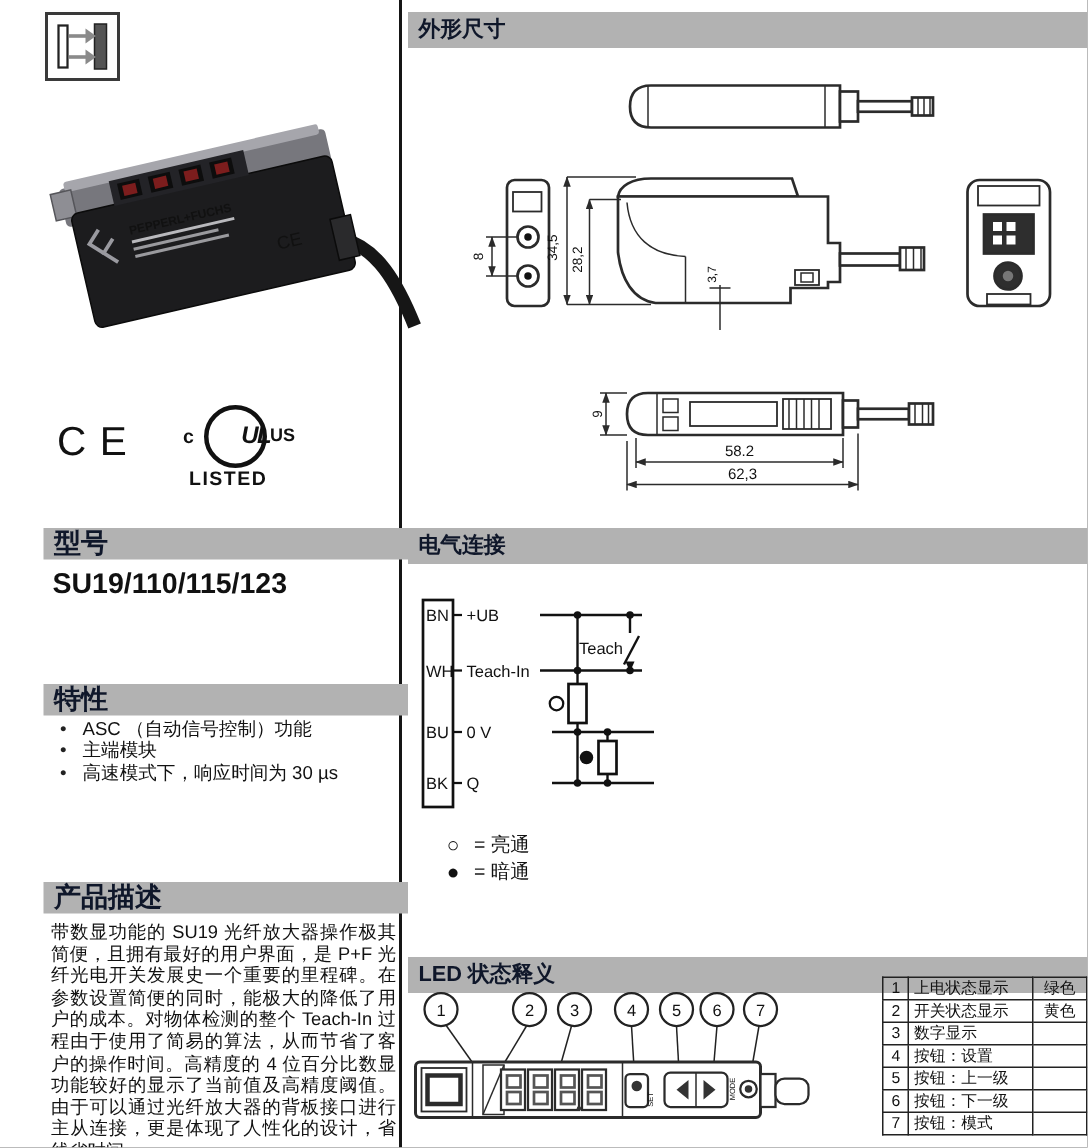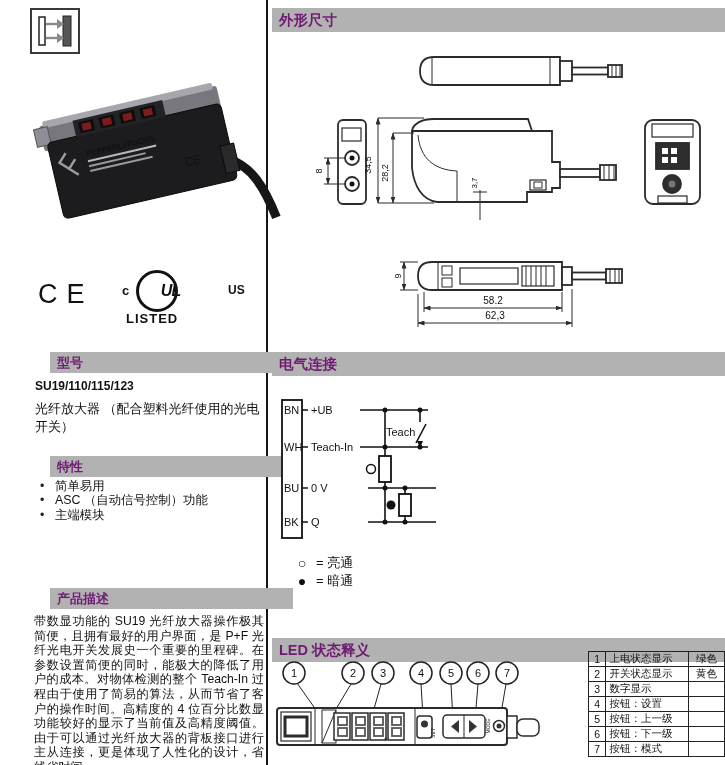--- a/index.html
+++ b/index.html
@@ -1,42 +1,42 @@
 <!DOCTYPE html>
 <html><head>
 <meta charset="utf-8">
 <style>
   html,body{margin:0;padding:0;background:#888;}
   .page{position:relative;width:725px;height:765px;background:#ffffff;overflow:hidden;
         font-family:"Liberation Sans",sans-serif;color:#111;}
   .divider{position:absolute;left:266px;top:0;width:2px;height:765px;background:#151515;}
 
   
-  .hdr{position:absolute;background:#b2b2b2;color:#701a75;font-weight:bold;
+  .hdr{position:absolute;background:#b2b2b2;color:#0f172a;font-weight:bold;
        box-sizing:border-box;padding-left:7px;}
-  .hdr-left{left:50px;width:243px;height:21px;font-size:13px;line-height:21px;}
+  .hdr-left{left:29px;width:243px;height:21px;font-size:18px;line-height:21px;}
   .hdr-right{left:272px;width:453px;height:24px;font-size:14.5px;line-height:24px;}
 
   
   .logo-box{position:absolute;left:30px;top:8px;width:46px;height:42px;border:2px solid #3a3a3a;
             display:flex;align-items:center;justify-content:center;background:#fff;}
 
   .photo{position:absolute;left:26px;top:64px;width:234px;height:190px;}
 
   .ce-mark{position:absolute;left:38px;top:279px;font-size:27px;letter-spacing:9px;color:#111;}
 
   .ul-wrap{position:absolute;left:112px;top:270px;width:110px;height:58px;font-weight:bold;}
   .ul-circle{position:absolute;left:24px;top:0;width:36px;height:36px;border:3px solid #111;
              border-radius:50%;display:flex;align-items:center;justify-content:center;}
   .ul-text{font-size:16px;font-weight:800;letter-spacing:-1px;font-style:italic;margin-left:27px;}
   .ul-c{position:absolute;left:10px;top:13px;font-size:13px;}
-  .ul-us{position:absolute;left:68px;top:13px;font-size:12px;margin-left:48px;}
+  .ul-us{position:absolute;left:68px;top:13px;font-size:12px;}
   .ul-listed{position:absolute;left:14px;top:41px;font-size:13px;letter-spacing:1px;}
 
-  .model-no{position:absolute;left:35px;top:379px;font-size:12px;font-weight:bold;}
+  .model-no{position:absolute;left:35px;top:379px;font-size:19px;font-weight:bold;}
   .model-desc{position:absolute;left:35px;top:400px;width:228px;font-size:13px;line-height:1.4;}
 
   .features{position:absolute;left:38px;top:479px;width:226px;}
   .feat{position:relative;padding-left:17px;font-size:12.4px;line-height:14.4px;white-space:nowrap;}
   .feat::before{content:"•";position:absolute;left:2px;top:0;color:#222;}
 
   .prod-desc{position:absolute;left:34px;top:614px;width:230px;font-size:12.2px;
              line-height:14.6px;text-align:justify;}
 
   .legend{position:absolute;left:295px;top:554px;font-size:13px;line-height:18px;}
@@ -106,27 +106,26 @@
     <span class="ul-c">c</span>
     <span class="ul-circle">
       <span class="ul-text">UL</span>
     </span>
     <span class="ul-us">US</span>
     <div class="ul-listed">LISTED</div>
   </div>
 
   <div class="hdr hdr-left" style="top:352px">型号</div>
   <div class="model-no">SU19/110/115/123</div>
-  <div class="model-desc">光纤放大器 （配合塑料光纤使用的光电开关）</div>
 
   <div class="hdr hdr-left" style="top:456px">特性</div>
   <div class="features">
-    <div class="feat">简单易用</div>
     <div class="feat">ASC （自动信号控制）功能</div>
     <div class="feat">主端模块</div>
+    <div class="feat">高速模式下，响应时间为 30 µs</div>
   </div>
 
   <div class="hdr hdr-left" style="top:588px">产品描述</div>
   <div class="prod-desc">带数显功能的 SU19 光纤放大器操作极其简便，且拥有最好的用户界面，是 P+F 光纤光电开关发展史一个重要的里程碑。在参数设置简便的同时，能极大的降低了用户的成本。对物体检测的整个 Teach-In 过程由于使用了简易的算法，从而节省了客户的操作时间。高精度的 4 位百分比数显功能较好的显示了当前值及高精度阈值。由于可以通过光纤放大器的背板接口进行主从连接，更是体现了人性化的设计，省线省时间。</div>
 
   <div class="hdr hdr-right" style="top:8px">外形尺寸</div>
 
   <svg style="left:272px;top:40px" width="453" height="310" viewBox="0 0 453 310">
     <defs>
       <marker id="arr" markerWidth="7" markerHeight="5" refX="6.5" refY="2.5" orient="auto-start-reverse">

